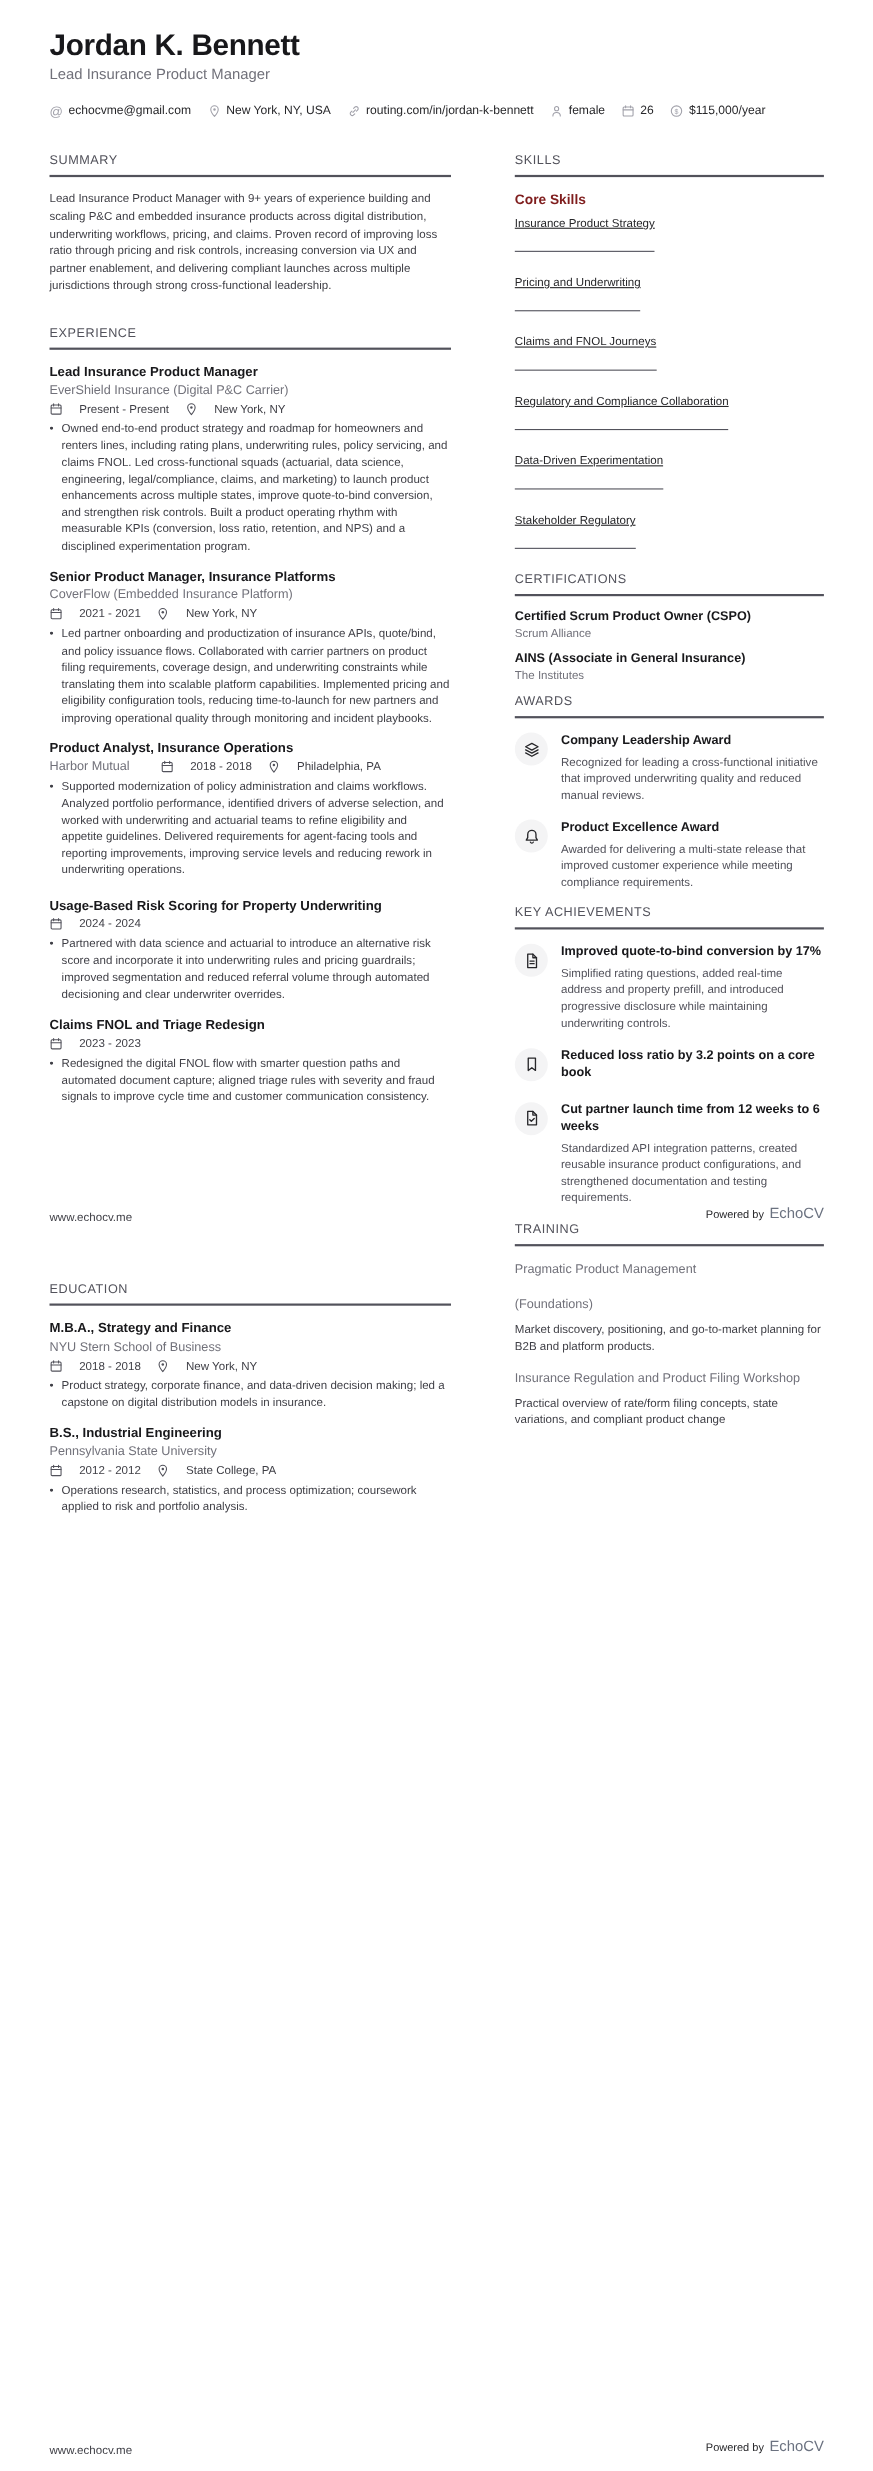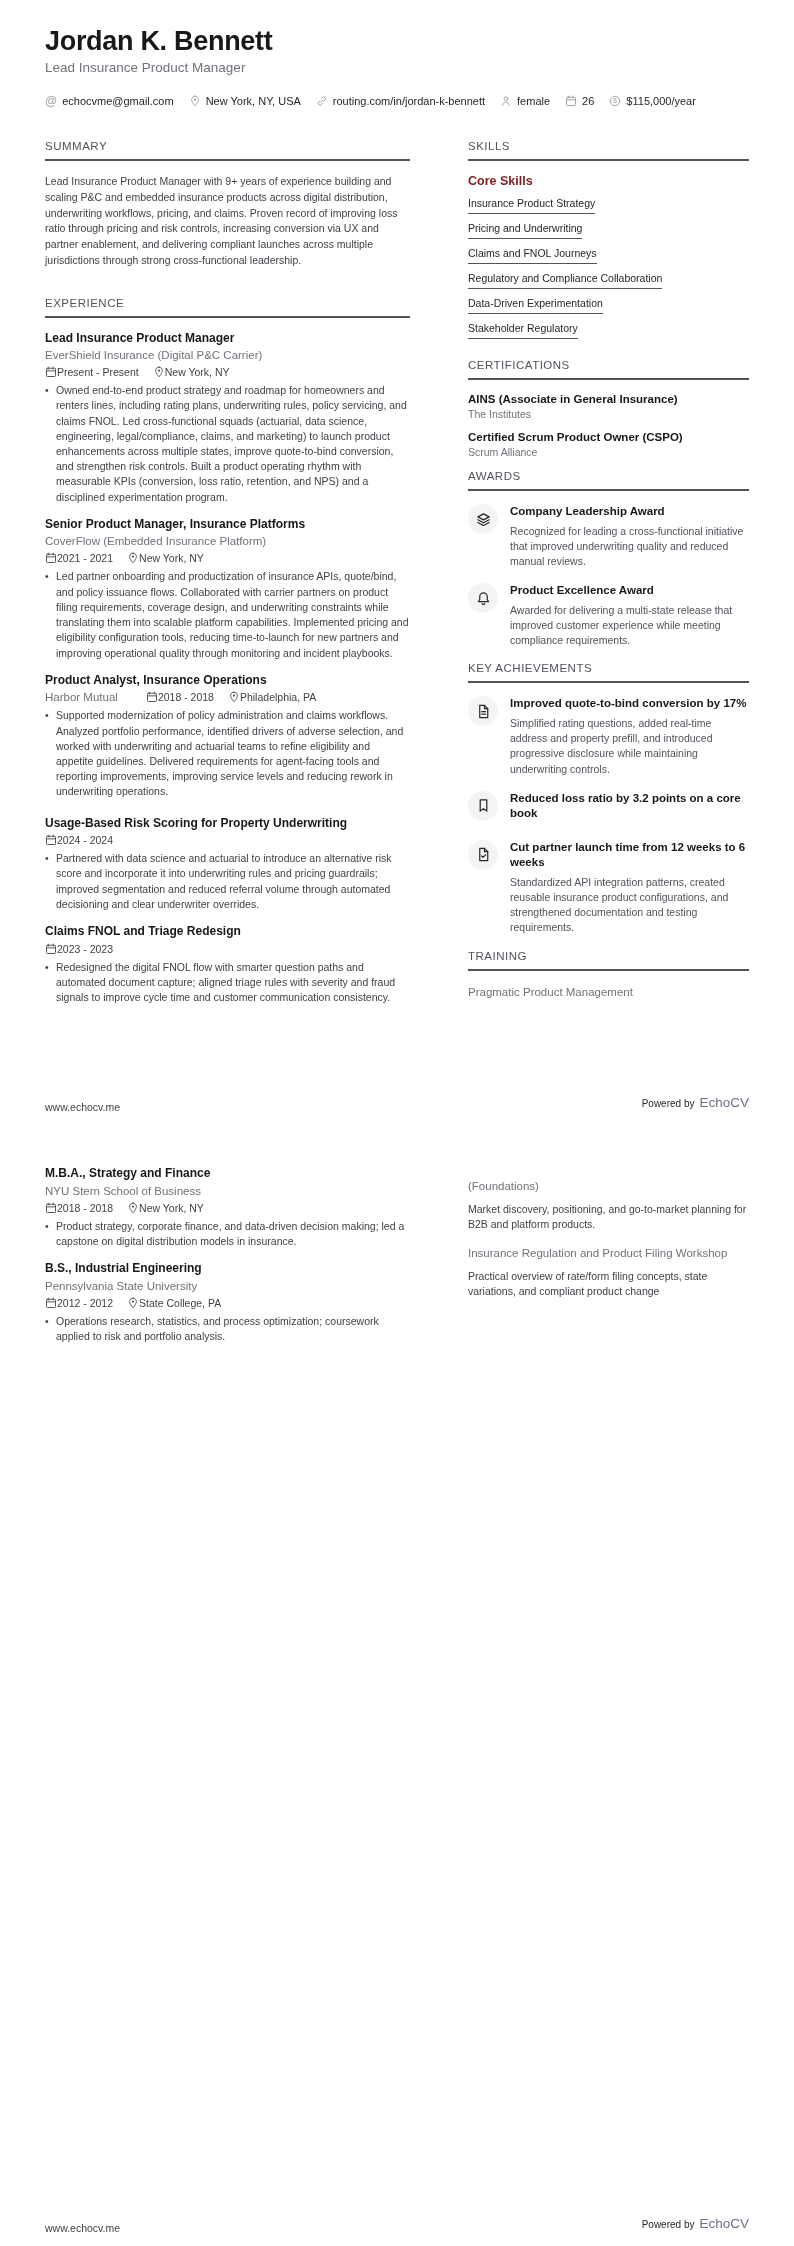--- a/index.html
+++ b/index.html
@@ -28,28 +28,28 @@
        padding-bottom:7px;border-bottom:2px solid #52525b;}
   section{margin:0;}
   .mt-exp{margin-top:28px;} .mt-proj{margin-top:16px;}
   .mt-cert{margin-top:20px;} .mt-awd{margin-top:12px;} .mt-key{margin-top:12px;} .mt-trn{margin-top:6px;}
   
   .entry{margin-bottom:12px;}
   .entry-title{margin:0 0 3px 0;font-size:12px;font-weight:700;color:#18181b;line-height:1.3;}
   .company-line{font-size:11.5px;color:#71717a;margin-bottom:5px;}
   .company-inline{font-size:11.5px;color:#71717a;margin-right:14px;}
   .meta-row{display:flex;align-items:center;gap:14px;font-size:10.5px;color:#3f3f46;margin-bottom:5px;flex-wrap:wrap;}
-  .meta-item{display:inline-flex;align-items:center;gap:0;color:#3f3f46;justify-content:space-between;}
+  .meta-item{display:inline-flex;align-items:center;gap:15px;color:#3f3f46;justify-content:space-between;}
   .meta-item .icn{color:#52525b;display:inline-flex;}
   .bullet{display:flex;font-size:10.5px;line-height:1.45;color:#3f3f46;}
   .bullet .dot{flex:0 0 11px;}
   .body-text{margin:0;font-size:10.5px;line-height:1.5;color:#3f3f46;}
   
   .skills-group{margin:2px 0 9px 0;font-size:12.5px;font-weight:700;color:#7f1d1d;}
-  .skill-item{font-size:10.5px;color:#27272a;width:fit-content;padding-bottom:4px;border-bottom:1px solid #52525b;margin-bottom:8px;}
+  .skill-item{font-size:10.5px;color:#27272a;width:fit-content;padding-bottom:19px;border-bottom:1px solid #52525b;margin-bottom:22px;text-decoration:underline;}
   
   .cert-item{margin-bottom:11px;}
   .cert-name{font-size:11.5px;font-weight:700;color:#18181b;margin-bottom:3px;}
   .cert-issuer{font-size:10.5px;color:#71717a;}
   
   .iconlist-item{display:flex;gap:12px;margin-bottom:14px;}
   .badge{flex:0 0 30px;width:30px;height:30px;border-radius:50%;background:#f4f4f5;color:#27272a;
          display:flex;align-items:center;justify-content:center;}
   .iconlist-body{flex:1;}
   .iconlist-title{font-size:11.5px;font-weight:700;color:#18181b;line-height:1.35;margin-bottom:4px;}
@@ -271,26 +271,26 @@
         <div class="skill-item">Claims and FNOL Journeys</div>
         <div class="skill-item">Regulatory and Compliance Collaboration</div>
         <div class="skill-item">Data-Driven Experimentation</div>
         <div class="skill-item">Stakeholder Regulatory</div>
       </div>
   </section>
   <section class="mt-cert">
     <h2 class="sec">CERTIFICATIONS</h2>
     <div id="certs-list">
         <div class="cert-item">
+          <div class="cert-name">Certified Scrum Product Owner (CSPO)</div>
+          <div class="cert-issuer">Scrum Alliance</div>
+        </div>
+        <div class="cert-item">
           <div class="cert-name">AINS (Associate in General Insurance)</div>
           <div class="cert-issuer">The Institutes</div>
-        </div>
-        <div class="cert-item">
-          <div class="cert-name">Certified Scrum Product Owner (CSPO)</div>
-          <div class="cert-issuer">Scrum Alliance</div>
         </div>
       </div>
   </section>
   <section class="mt-awd">
     <h2 class="sec">AWARDS</h2>
     <div id="awards-list">
         <div class="iconlist-item">
           <span class="badge">
             <svg width="15" height="15" viewBox="0 0 16 16">
               <path d="M8 2l6 3.2L8 8.4 2 5.2z" fill="none" stroke="currentColor" stroke-width="1.3" stroke-linecap="round" stroke-linejoin="round"></path>
@@ -364,20 +364,21 @@
 <div id="footer1-left" class="abs">
   <span class="site-link">www.echocv.me</span>
 </div>
 <div id="footer1-right" class="abs powered">
   <span class="powered-prefix">Powered by</span>
   <span class="powered-brand">EchoCV</span>
 </div>
 
 <div id="col-left-p2" class="abs">
   <section>
+    <h2 class="sec">EDUCATION</h2>
     <div id="education-list">
         <div class="entry">
           <h3 class="entry-title">M.B.A., Strategy and Finance</h3>
           <div class="company-line">NYU Stern School of Business</div>
           <div class="meta-row">
             <span class="meta-item">
               <span class="icn">
                 <svg width="12" height="12" viewBox="0 0 16 16">
                   <rect x="2" y="3" width="12" height="11" rx="1.2" fill="none" stroke="currentColor" stroke-width="1.3" stroke-linecap="round" stroke-linejoin="round"></rect>
                   <path d="M2 6.5h12M5 1.5V4M11 1.5V4" fill="none" stroke="currentColor" stroke-width="1.3" stroke-linecap="round" stroke-linejoin="round"></path>

